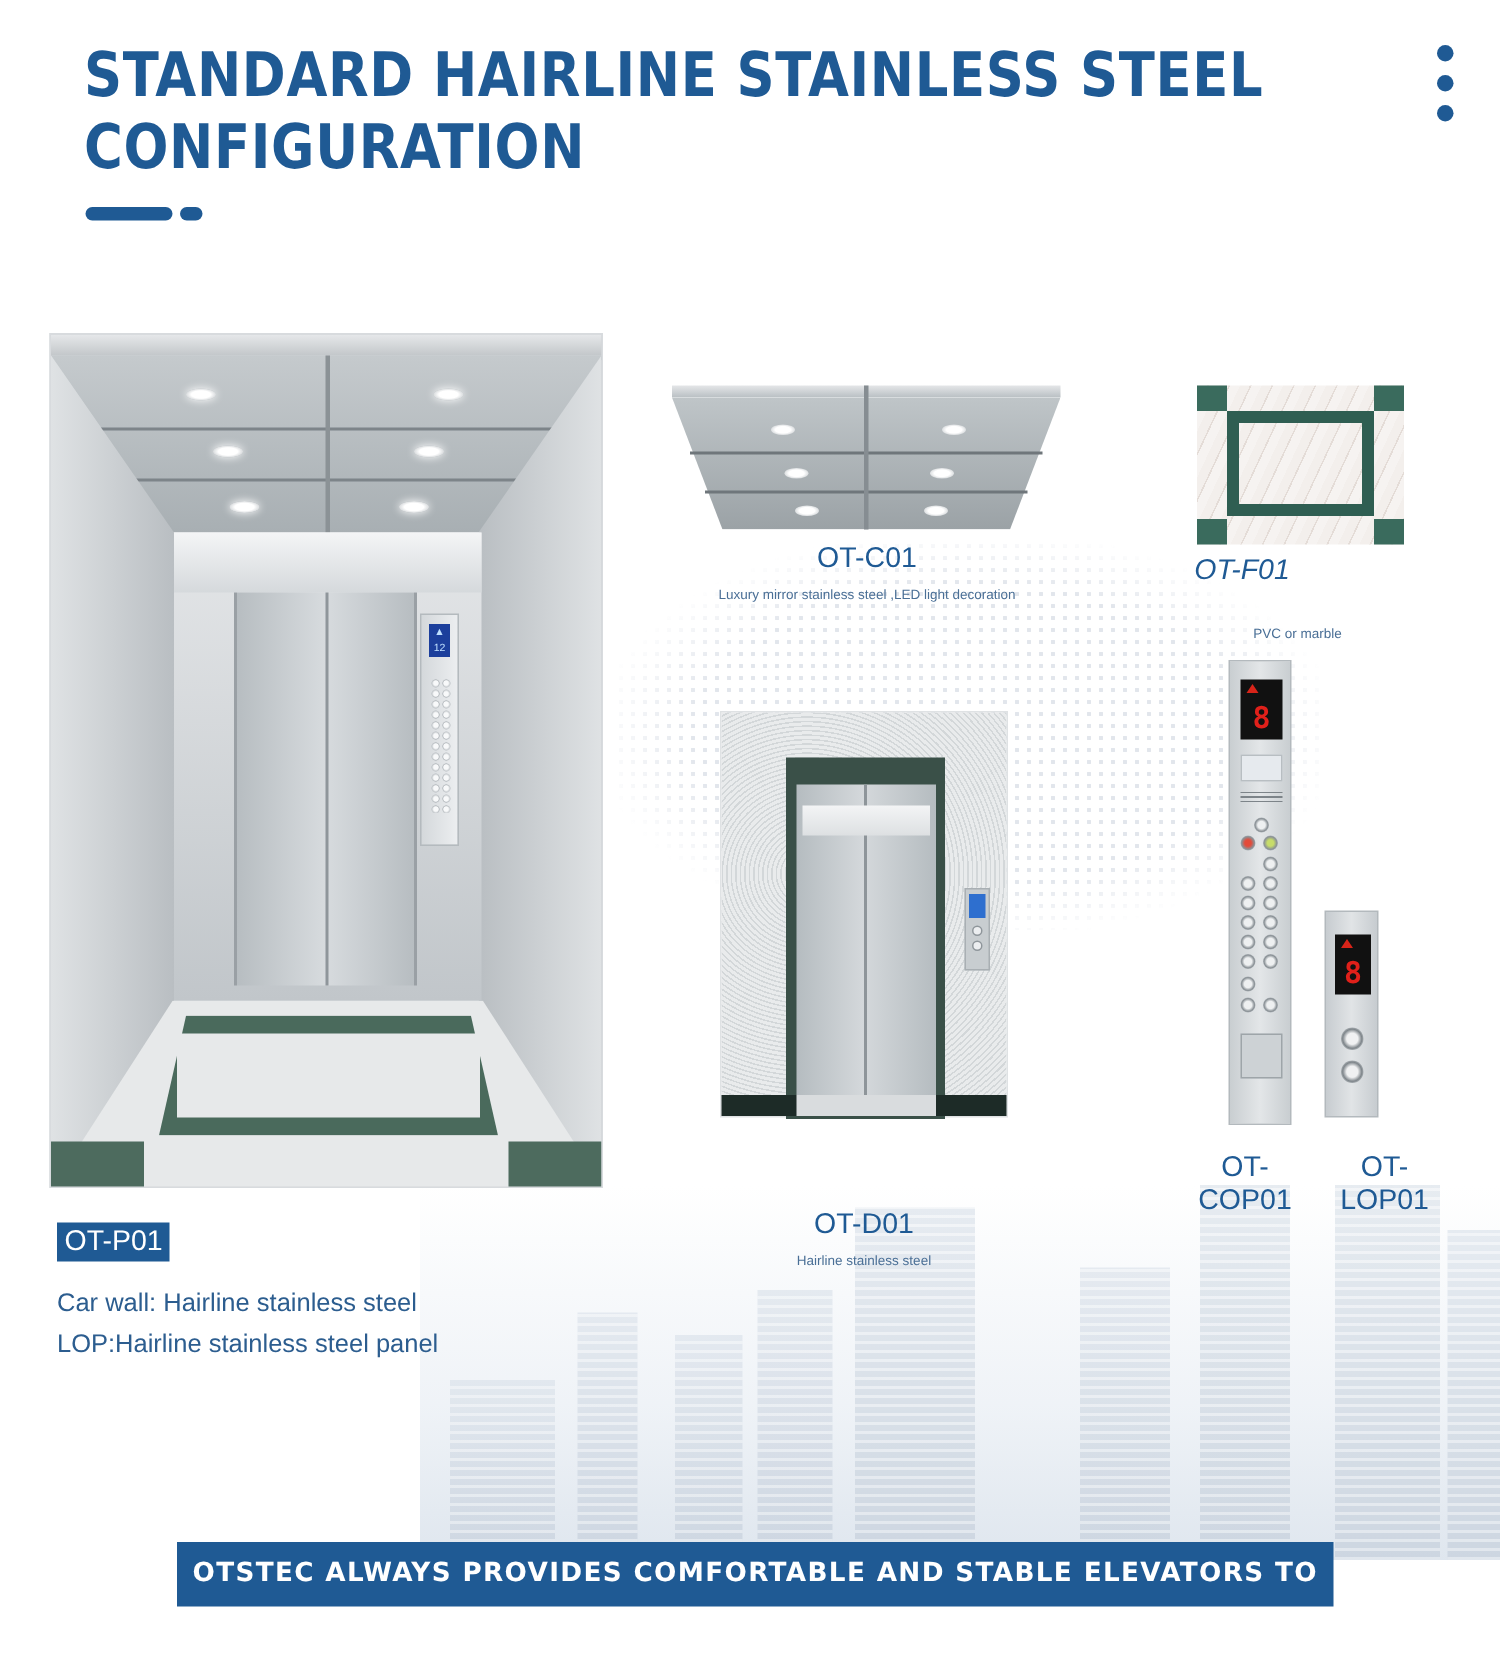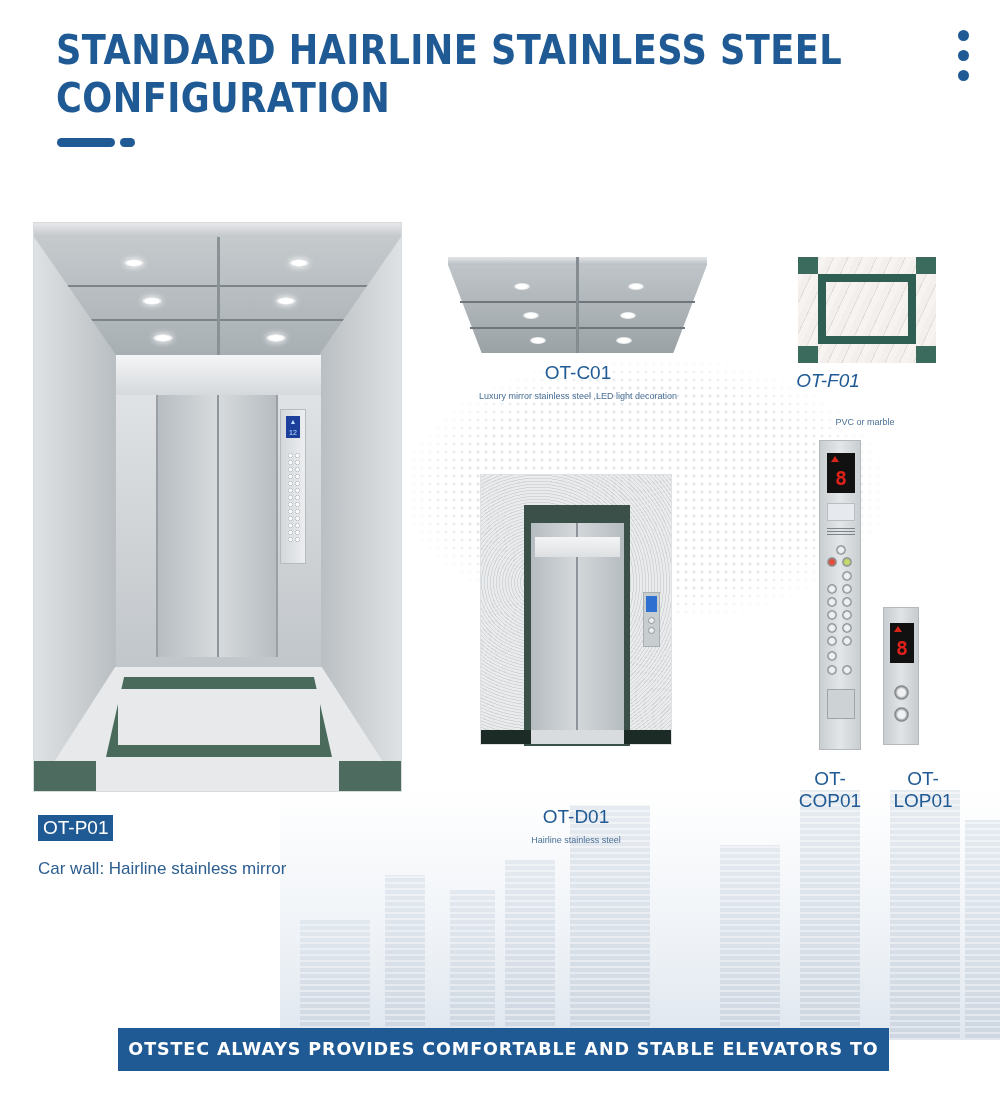--- a/index.html
+++ b/index.html
@@ -158,21 +158,22 @@
   </div>
   <div class="floor"></div>
   <div class="floor-border"></div>
   <div class="floor-corner-l"></div>
   <div class="floor-corner-r"></div>
 </div>
 
 <div class="ot-p01">OT-P01</div>
 
 <ul class="specs">
-  <li>Car wall: Hairline stainless mirror</li>
+  <li>Car wall: Hairline stainless steel</li>
+  <li>LOP:Hairline stainless steel panel</li>
 </ul>
 
 <div class="ceil-img">
   <div class="rim"></div>
   <div class="body"></div>
   <div class="ln" style="left:12px;top:44px;width:235px;"></div>
   <div class="ln" style="left:22px;top:70px;width:215px;"></div>
   <div class="mid"></div>
   <div class="lamp" style="left:66px;top:26px;"></div>
   <div class="lamp" style="left:180px;top:26px;"></div>

